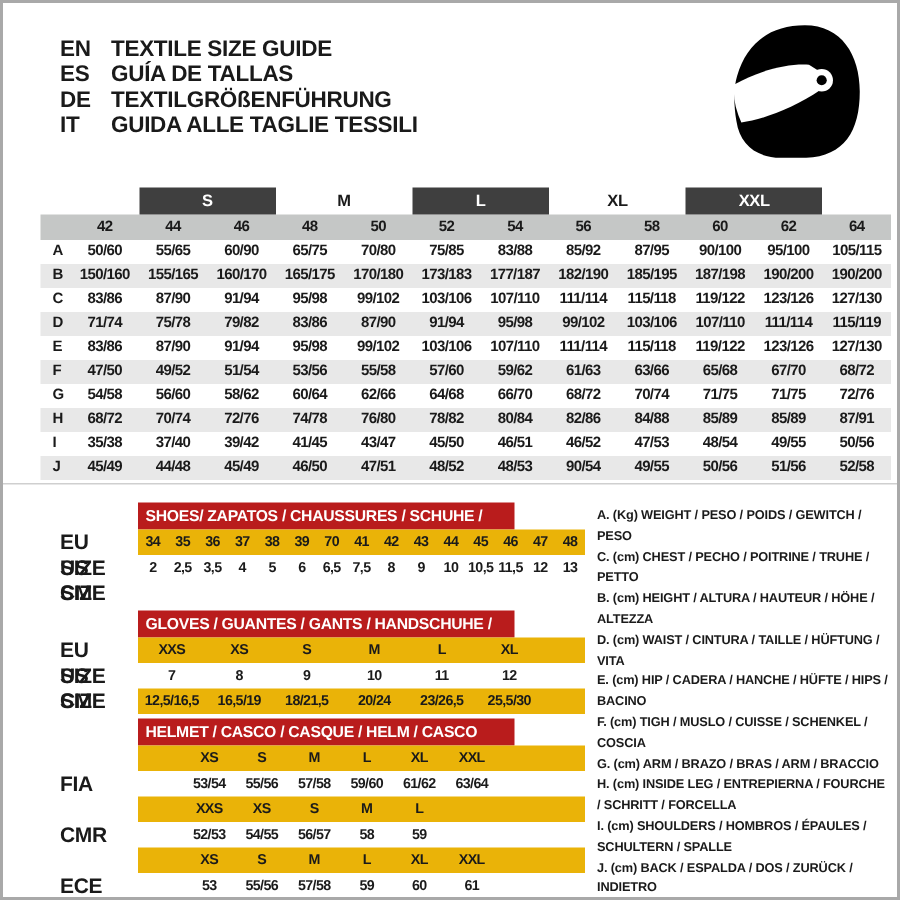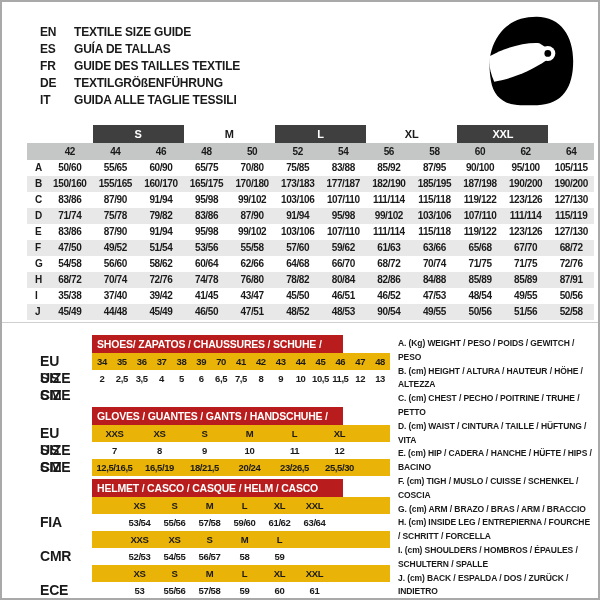--- a/index.html
+++ b/index.html
@@ -6,21 +6,21 @@
   body{
     width:600px;height:600px;box-sizing:border-box;
     border:2px solid #a9a9a9;background:#ffffff;overflow:hidden;position:relative;
     font-family:"Liberation Sans","DejaVu Sans",sans-serif;
     color:#1a1a1a;font-weight:bold;
     -webkit-font-smoothing:antialiased;
   }
   
   .topbar{position:relative;height:123px;}
   .languages{padding:22px 0 0 38px;}
-  .lang-row{display:flex;height:17px;line-height:17px;font-size:12px;letter-spacing:-0.2px;}
+  .lang-row{display:flex;height:17px;line-height:17px;font-size:15px;letter-spacing:-0.2px;}
   .lang-code{width:34px;}
   .helmet-wrap{position:absolute;top:12px;right:22px;width:94px;height:94px;}
   .helmet-wrap svg{width:100%;height:100%;}
   
   .textile-table{margin-left:25px;width:567px;}
   .t-grid{display:grid;grid-template-columns:20px repeat(12,1fr);}
   .band-row{height:18px;}
   .band{height:18px;line-height:18px;text-align:center;font-size:11px;letter-spacing:-0.2px;}
   .band.dark{background:#3f3f3f;color:#ffffff;}
   .size-row{height:17px;background:#c5c7c6;}
@@ -59,24 +59,20 @@
   <div class="languages" id="langList">
       <div class="lang-row">
         <div class="lang-code">EN</div>
         <div class="lang-title">TEXTILE SIZE GUIDE</div>
       </div>
       <div class="lang-row">
         <div class="lang-code">ES</div>
         <div class="lang-title">GUÍA DE TALLAS</div>
       </div>
       <div class="lang-row">
-        <div class="lang-code">FR</div>
-        <div class="lang-title">GUIDE DES TAILLES TEXTILE</div>
-      </div>
-      <div class="lang-row">
         <div class="lang-code">DE</div>
         <div class="lang-title">TEXTILGRÖßENFÜHRUNG</div>
       </div>
       <div class="lang-row">
         <div class="lang-code">IT</div>
         <div class="lang-title">GUIDA ALLE TAGLIE TESSILI</div>
       </div>
     </div>
   <div class="helmet-wrap">
     <svg viewBox="0 0 100 100">
@@ -442,22 +438,22 @@
               <div class="cell">60</div>
               <div class="cell">61</div>
             </div>
           </div>
         </div>
     </div>
 
   </div>
   <div class="legend" id="legendList">
       <div class="legend-item">A. (Kg) WEIGHT / PESO / POIDS / GEWITCH / PESO</div>
+      <div class="legend-item">C. (cm) CHEST / PECHO / POITRINE / TRUHE / PETTO</div>
       <div class="legend-item">B. (cm) HEIGHT / ALTURA / HAUTEUR / HÖHE / ALTEZZA</div>
-      <div class="legend-item">C. (cm) CHEST / PECHO / POITRINE / TRUHE / PETTO</div>
       <div class="legend-item">D. (cm) WAIST / CINTURA / TAILLE / HÜFTUNG / VITA</div>
       <div class="legend-item">E. (cm) HIP / CADERA / HANCHE / HÜFTE / HIPS / BACINO</div>
       <div class="legend-item">F. (cm) TIGH / MUSLO / CUISSE / SCHENKEL / COSCIA</div>
       <div class="legend-item">G. (cm) ARM / BRAZO / BRAS / ARM / BRACCIO</div>
       <div class="legend-item">H. (cm) INSIDE LEG / ENTREPIERNA / FOURCHE / SCHRITT / FORCELLA</div>
       <div class="legend-item">I. (cm) SHOULDERS / HOMBROS / ÉPAULES / SCHULTERN / SPALLE</div>
       <div class="legend-item">J. (cm) BACK / ESPALDA / DOS / ZURÜCK / INDIETRO</div>
     </div>
 </div>
 

